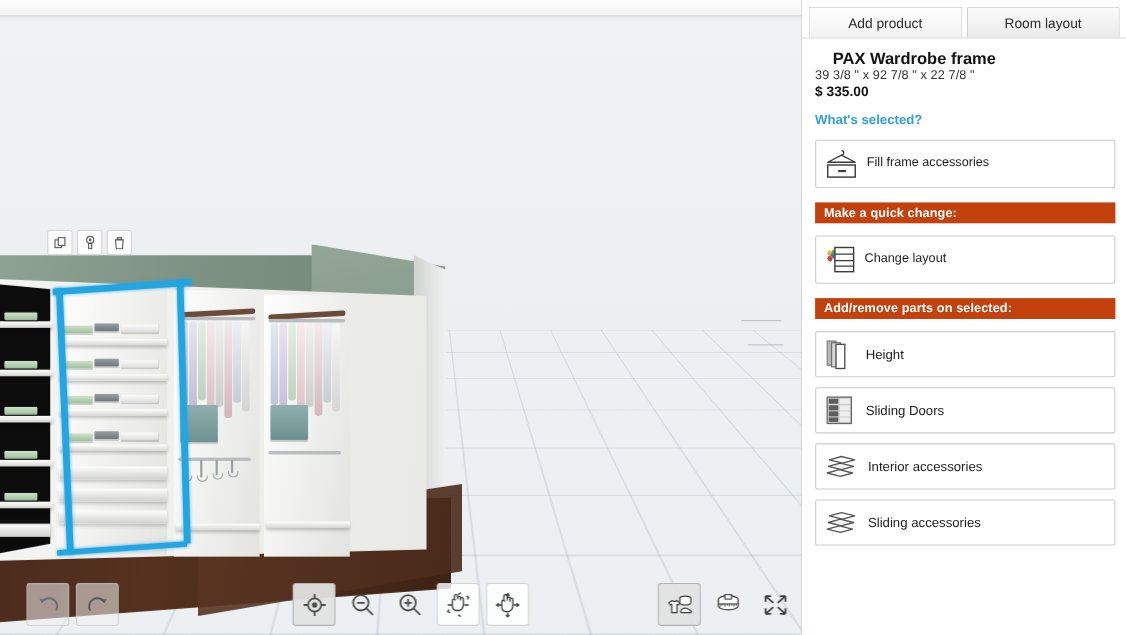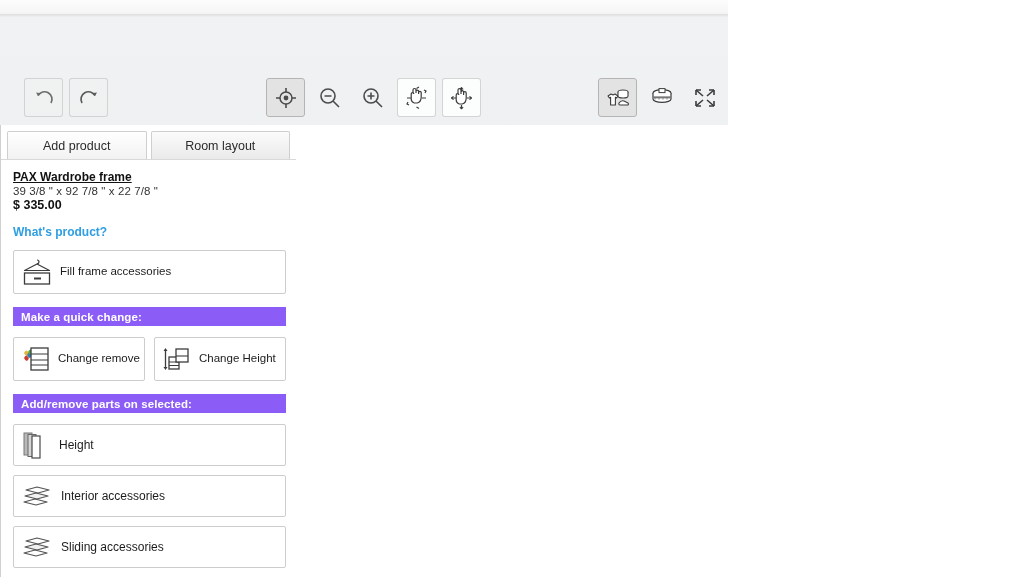--- a/index.html
+++ b/index.html
@@ -1,21 +1,21 @@
 <!DOCTYPE html>
 <html><head>
 <meta charset="utf-8">
 <style>
   html,body{margin:0;padding:0;}
   body{
     width:1024px;height:577px;overflow:hidden;
     font-family:"Liberation Sans",sans-serif;
     background:#ffffff;
   }
-  .app{position:relative;width:1024px;height:577px;display:flex;flex-direction:column;}
+  .app{position:relative;width:1024px;height:577px;display:flex;}
 
   
   .viewport{
     position:relative;width:728px;height:577px;overflow:hidden;
     background:#eef0f1;
   }
   .top-bar{
     position:absolute;left:0;top:0;width:728px;height:14px;
     background:linear-gradient(#fdfdfd,#f4f4f4);
     border-bottom:1px solid #c9c9c9;z-index:30;
@@ -145,33 +145,33 @@
   .tabs{display:flex;height:34px;padding:6px 6px 0 6px;box-sizing:border-box;background:#fff;}
   .tab{
     flex:1;display:flex;align-items:center;justify-content:center;
     font-size:12.5px;color:#2b2b2b;cursor:pointer;
     background:linear-gradient(#fbfbfb,#eaeaea);
     border:1px solid #cfcfcf;border-bottom:none;border-radius:2px 2px 0 0;
   }
   .tab.active{background:linear-gradient(#ffffff,#f2f2f2);}
   .tab+.tab{margin-left:4px;}
   .panel-body{flex:1;padding:8px 10px 0 12px;box-sizing:border-box;border-top:1px solid #d9d9d9;}
-  .p-title{font-size:12px;font-weight:bold;color:#111;margin:2px 0 1px;text-decoration:underline;}
+  .p-title{font-size:15px;font-weight:bold;color:#111;margin:2px 16px 1px;}
   .p-dims{font-size:11.5px;color:#333;margin:0 0 1px;letter-spacing:.1px;}
   .p-price{font-size:12.5px;font-weight:bold;color:#111;margin:0 0 10px;}
   .p-link{font-size:12px;font-weight:bold;color:#2e9fe0;cursor:pointer;margin-bottom:11px;display:inline-block;}
   .row2{display:flex;gap:9px;margin-bottom:13px;}
   .btn-card{
     flex:1;height:44px;background:#fff;border:1px solid #cdcdcd;border-radius:2px;
     display:flex;align-items:center;padding-left:7px;box-sizing:border-box;
     cursor:pointer;gap:7px;
   }
   .btn-card .lbl{font-size:11.5px;color:#1c1c1c;line-height:1.15;}
   .sec-head{
-    height:19px;background:#8b5cf6;color:#fff;font-size:11.5px;font-weight:bold;
+    height:19px;background:#c2410c;color:#fff;font-size:11.5px;font-weight:bold;
     display:flex;align-items:center;padding-left:8px;box-sizing:border-box;
     margin-bottom:11px;letter-spacing:.1px;
   }
   .list-item{
     height:42px;background:#fff;border:1px solid #cdcdcd;border-radius:2px;
     display:flex;align-items:center;padding-left:8px;box-sizing:border-box;
     cursor:pointer;gap:9px;margin-bottom:9px;
   }
   .list-item .lbl{font-size:12px;color:#1c1c1c;}
   .ico{display:flex;align-items:center;justify-content:center;flex:none;}
@@ -397,21 +397,21 @@
       <div class="tab">
         <span>Room layout</span>
       </div>
     </div>
 
     <div class="panel-body">
 
       <div class="p-title">PAX Wardrobe frame</div>
       <div class="p-dims">39 3/8 " x 92 7/8 " x 22 7/8 "</div>
       <div class="p-price">$ 335.00</div>
-      <div class="p-link">What's product?</div>
+      <div class="p-link">What's selected?</div>
 
       <div class="row2">
         <div class="btn-card">
           <span class="ico">
             <svg width="32" height="30" viewBox="0 0 32 30">
               <path d="M16 3 a2 2 0 0 1 2 2 q0 1.6-2 1.8" fill="none" stroke="#3c3c3c" stroke-width="1.2"></path>
               <path d="M16 7 L3.5 13.5 h25 Z" fill="#fff" stroke="#3c3c3c" stroke-width="1.2" stroke-linejoin="round"></path>
               <rect x="3.5" y="16" width="25" height="11" fill="#fff" stroke="#3c3c3c" stroke-width="1.3"></rect>
               <rect x="13" y="20.5" width="7" height="2" fill="#3c3c3c"></rect>
             </svg>
@@ -427,50 +427,53 @@
           <span class="ico">
             <svg width="30" height="28" viewBox="0 0 30 28">
               <path d="M3 8 q2-5 5 0 q-2 6-5 0Z" fill="#e2b63c"></path>
               <path d="M3 13 q2-5 5 0 q-2 6-5 0Z" fill="#cf3b2e"></path>
               <path d="M6 10 q2-5 5 0 q-2 6-5 0Z" fill="#2f7fc4"></path>
               <path d="M7 7 q2-5 5 0 q-2 6-5 0Z" fill="#5aa83d"></path>
               <rect x="10" y="3" width="17" height="22" fill="#fff" stroke="#3c3c3c" stroke-width="1.3"></rect>
               <path d="M10 9h17M10 15h17M10 20h17" stroke="#3c3c3c" stroke-width="1.1"></path>
             </svg>
           </span>
-          <span class="lbl">Change remove</span>
-        </div>
-        <div class="btn-card">
-          <span class="ico">
-            <svg width="30" height="28" viewBox="0 0 30 28">
-              <path d="M3.5 5 v18" stroke="#3c3c3c" stroke-width="1.3"></path>
-              <path d="M3.5 3 l2 3h-4Z M3.5 25 l2-3h-4Z" fill="#3c3c3c"></path>
-              <rect x="7" y="12" width="10" height="12" fill="#fff" stroke="#3c3c3c" stroke-width="1.3"></rect>
-              <path d="M7 17h10M7 20.5h10" stroke="#3c3c3c" stroke-width="1.1"></path>
-              <rect x="14" y="4" width="12" height="13" fill="#fff" stroke="#3c3c3c" stroke-width="1.3"></rect>
-              <path d="M14 11h12" stroke="#3c3c3c" stroke-width="1.1"></path>
-            </svg>
-          </span>
-          <span class="lbl">Change Height</span>
+          <span class="lbl">Change layout</span>
         </div>
       </div>
 
       <div class="sec-head">Add/remove parts on selected:</div>
 
       <div class="list-item">
         <span class="ico">
           <svg width="28" height="30" viewBox="0 0 28 30">
             <rect x="2" y="3" width="8" height="22" fill="#b9b9b9" stroke="#777" stroke-width="1"></rect>
             <rect x="6" y="4.5" width="8" height="22" fill="#d6d6d6" stroke="#666" stroke-width="1"></rect>
             <rect x="10" y="6" width="8" height="22" fill="#fff" stroke="#4a4a4a" stroke-width="1.2"></rect>
           </svg>
         </span>
         <span class="lbl">Height</span>
       </div>
 
+      <div class="list-item">
+        <span class="ico">
+          <svg width="28" height="30" viewBox="0 0 28 30">
+            <rect x="2" y="3" width="22" height="24" fill="#cfcfcf" stroke="#6a6a6a" stroke-width="1.2"></rect>
+            <rect x="3.5" y="4.5" width="8.5" height="4.5" fill="#5c5c5c"></rect>
+            <rect x="3.5" y="10.5" width="8.5" height="4.5" fill="#5c5c5c"></rect>
+            <rect x="3.5" y="16" width="8.5" height="4.5" fill="#5c5c5c"></rect>
+            <rect x="3.5" y="21.5" width="8.5" height="4" fill="#5c5c5c"></rect>
+            <rect x="13.5" y="4.5" width="9" height="4.5" fill="#efefef"></rect>
+            <rect x="13.5" y="10.5" width="9" height="4.5" fill="#efefef"></rect>
+            <rect x="13.5" y="16" width="9" height="4.5" fill="#efefef"></rect>
+            <rect x="13.5" y="21.5" width="9" height="4" fill="#efefef"></rect>
+          </svg>
+        </span>
+        <span class="lbl">Sliding Doors</span>
+      </div>
 
       <div class="list-item">
         <span class="ico">
           <svg width="30" height="24" viewBox="0 0 30 24">
             <path d="M4 6 L15 3 L27 6 L16 9 Z" fill="#fff" stroke="#555" stroke-width="1.2" stroke-linejoin="round"></path>
             <path d="M3 12 L14 9 L26 12 L15 15 Z" fill="#f1f1f1" stroke="#555" stroke-width="1.2" stroke-linejoin="round"></path>
             <path d="M2 18 L13 15 L25 18 L14 21 Z" fill="#fff" stroke="#555" stroke-width="1.2" stroke-linejoin="round"></path>
           </svg>
         </span>
         <span class="lbl">Interior accessories</span>

